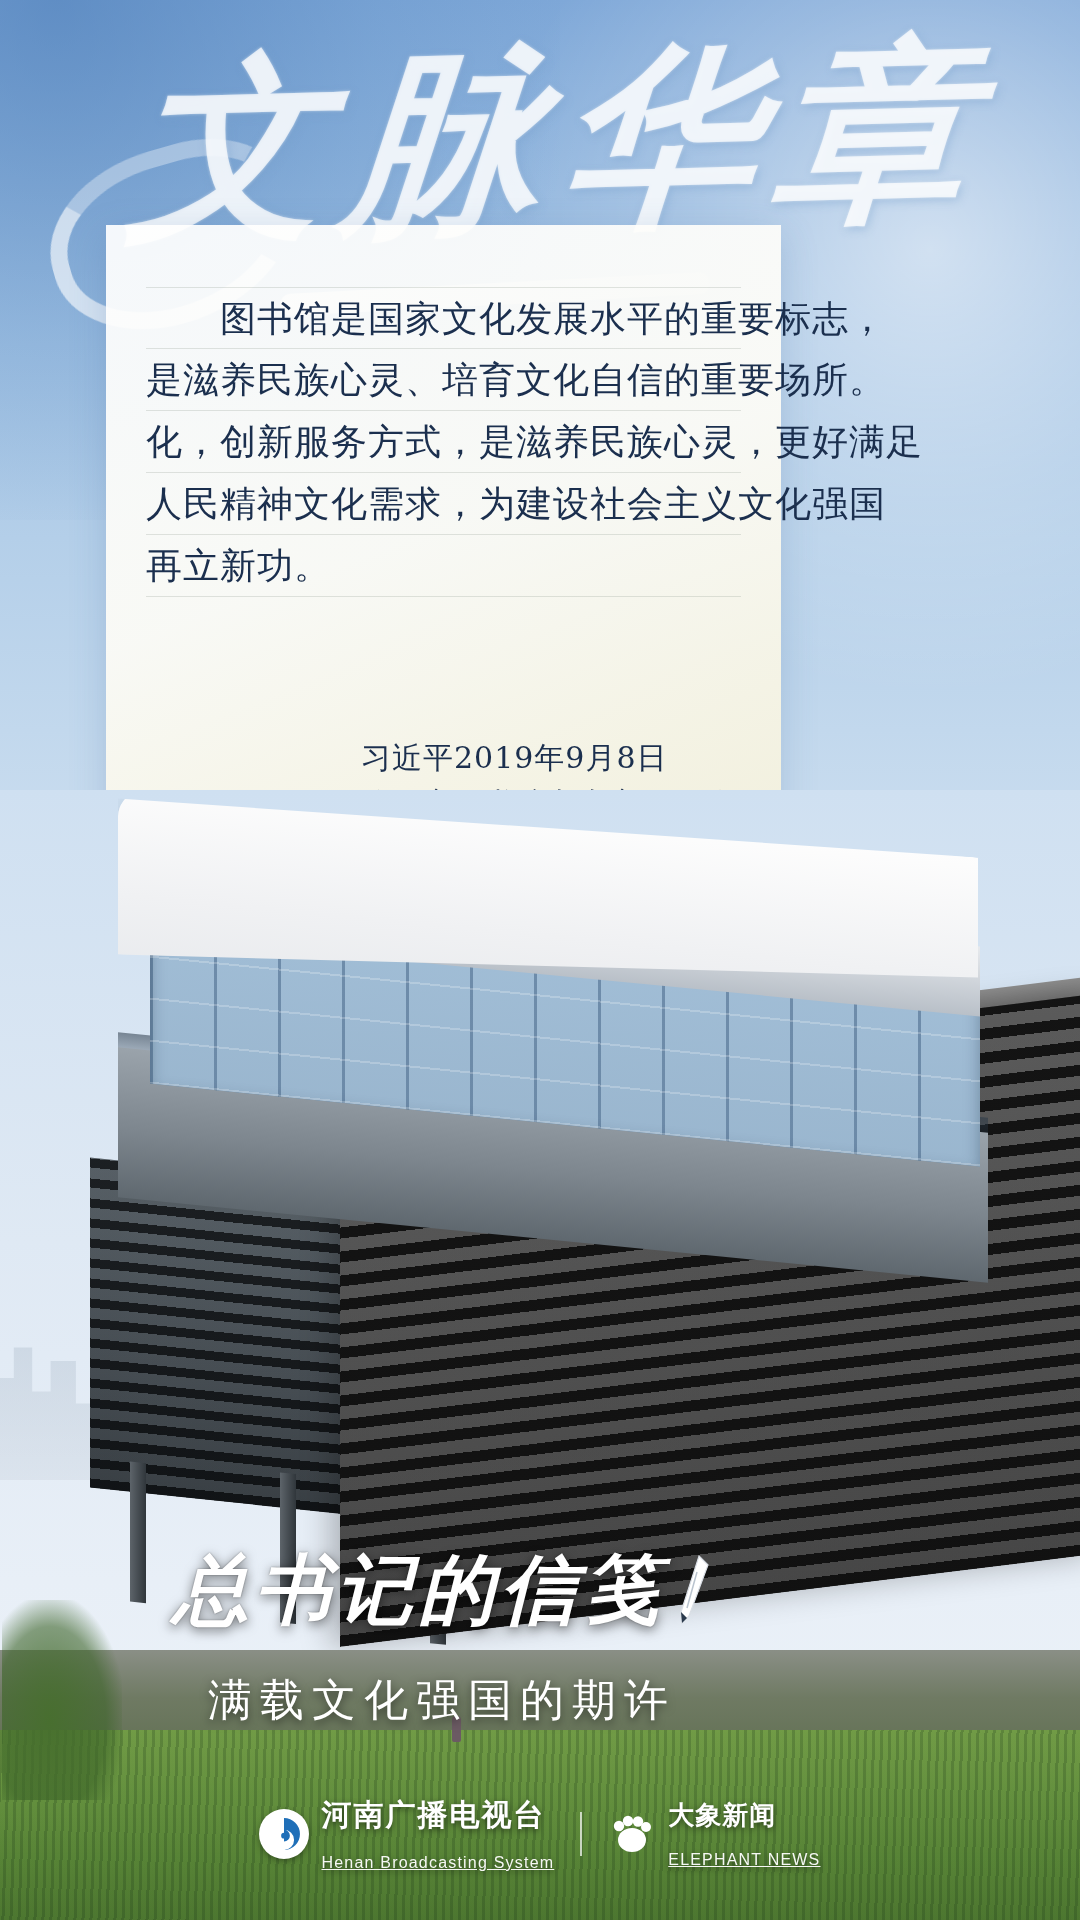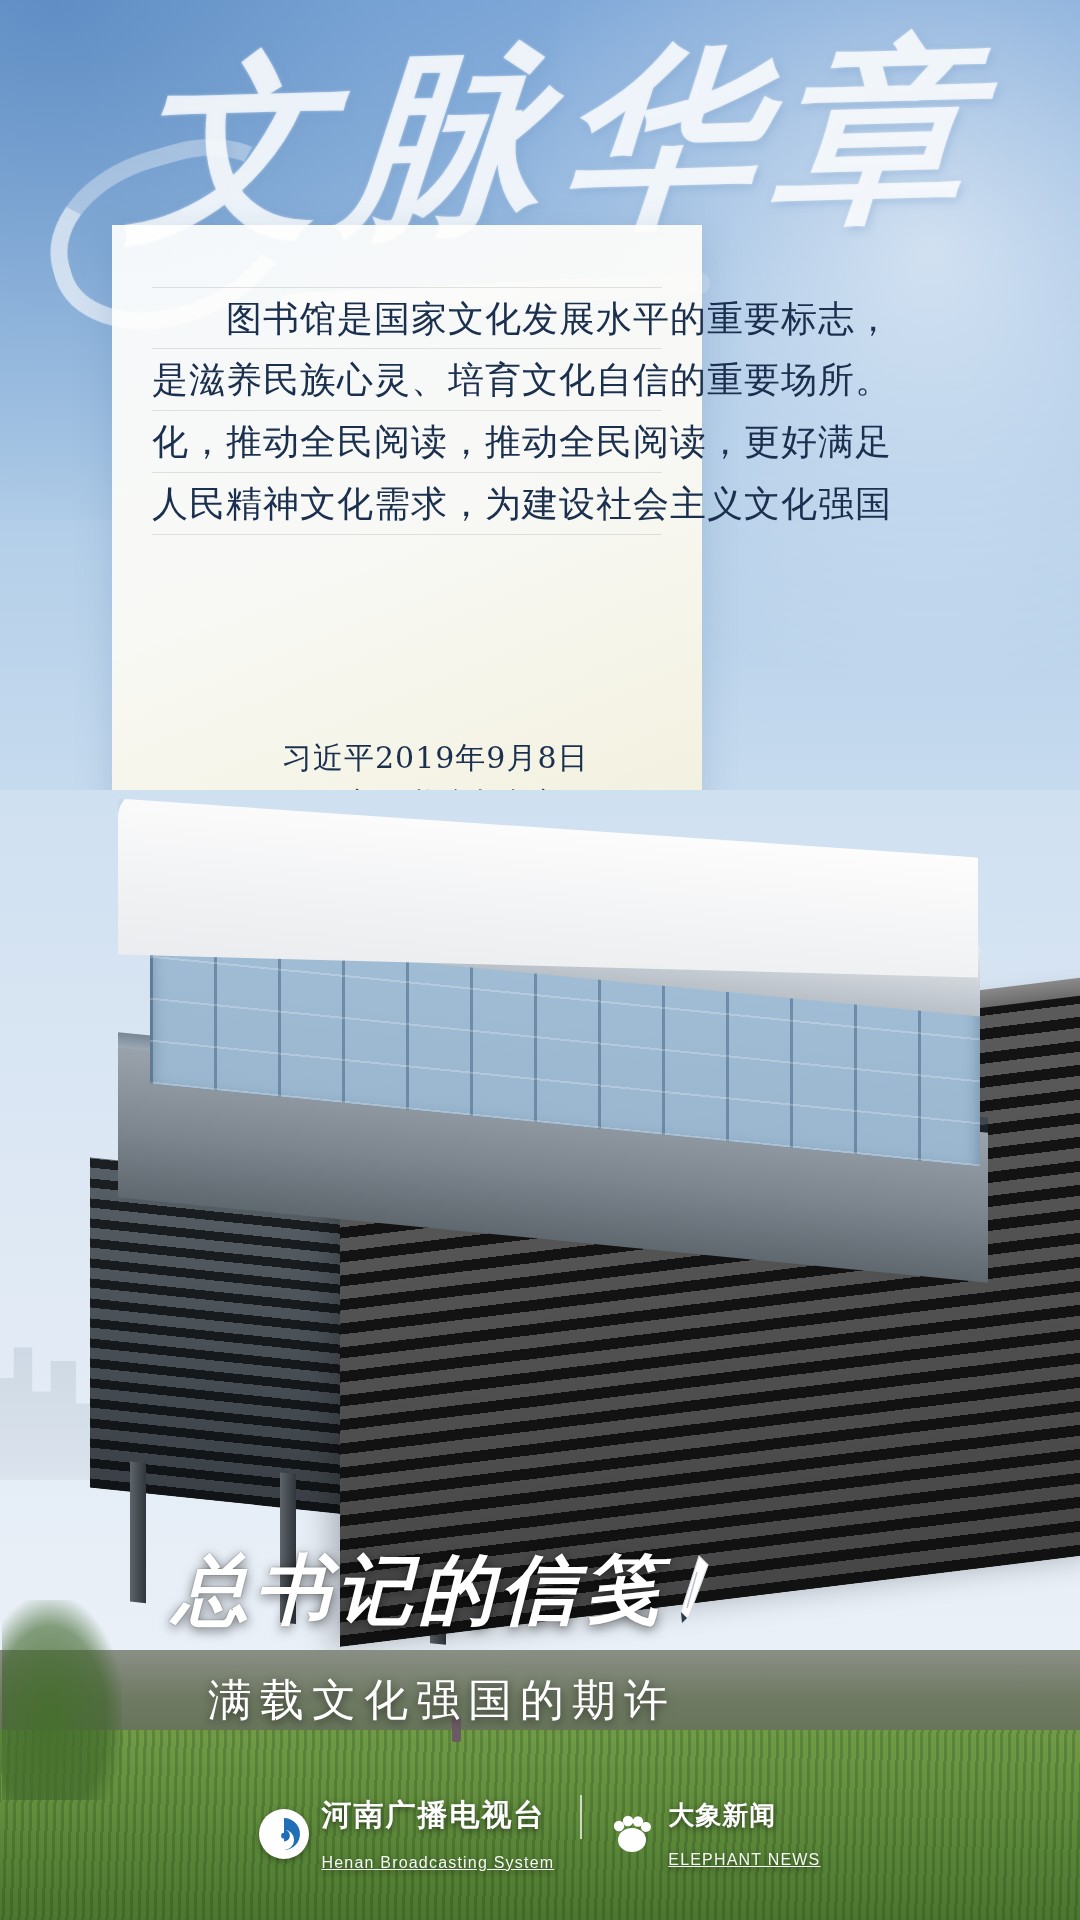--- a/index.html
+++ b/index.html
@@ -91,23 +91,23 @@
     height: 22px;
     background: linear-gradient(90deg, rgba(255,255,255,0.70), rgba(255,255,255,0.22));
     border-radius: 12px;
     transform: rotate(-3deg);
     filter: blur(0.6px);
   }
 
   
   .letter-card {
     position: absolute;
-    left: 112px;
+    left: 106px;
     top: 225px;
-    width: 590px;
+    width: 675px;
     height: 700px;
     background: linear-gradient(160deg,
         rgba(255,255,255,0.92) 0%,
         rgba(253,252,246,0.93) 45%,
         rgba(248,245,228,0.93) 75%,
         rgba(243,239,216,0.92) 100%);
     box-shadow: 0 10px 34px rgba(70,110,160,0.22);
   }
   .card-inner {
     position: absolute;
@@ -362,20 +362,21 @@
     text-shadow: 0 3px 10px rgba(0,0,0,0.55);
   }
 
   
   .logos {
     position: absolute;
     left: 0;
     bottom: 48px;
     width: 1080px;
     display: flex;
+    align-items: center;
     justify-content: center;
     gap: 26px;
   }
   .logo-group { display: flex; align-items: center; gap: 12px; }
   .logo-mark {
     width: 50px; height: 50px;
     border-radius: 50%;
     background: #ffffff;
     display: flex; align-items: center; justify-content: center;
     box-shadow: 0 2px 6px rgba(0,0,0,0.35);
@@ -414,22 +415,23 @@
     <div class="stroke-swirl"></div>
     <div class="stroke-tail"></div>
     <div class="calligraphy-text">文脉华章</div>
   </div>
 
   <div class="letter-card">
     <div class="card-inner">
       <div class="quote-lines">
         <div class="qline indent">图书馆是国家文化发展水平的重要标志，</div>
         <div class="qline">是滋养民族心灵、培育文化自信的重要场所。</div>
-        <div class="qline">化，推动全民阅读，推动全民阅读，更好满足</div>
+        <div class="qline">化，创新服务方式，是滋养民族心灵，更好满足</div>
         <div class="qline">人民精神文化需求，为建设社会主义文化强国</div>
+        <div class="qline">再立新功。</div>
       </div>
 
       <div class="sign-block">
         <div class="sign-line">习近平2019年9月8日</div>
         <div class="sign-line">给国家图书馆老专家的回信</div>
       </div>
     </div>
   </div>
 
   <div class="photo">

